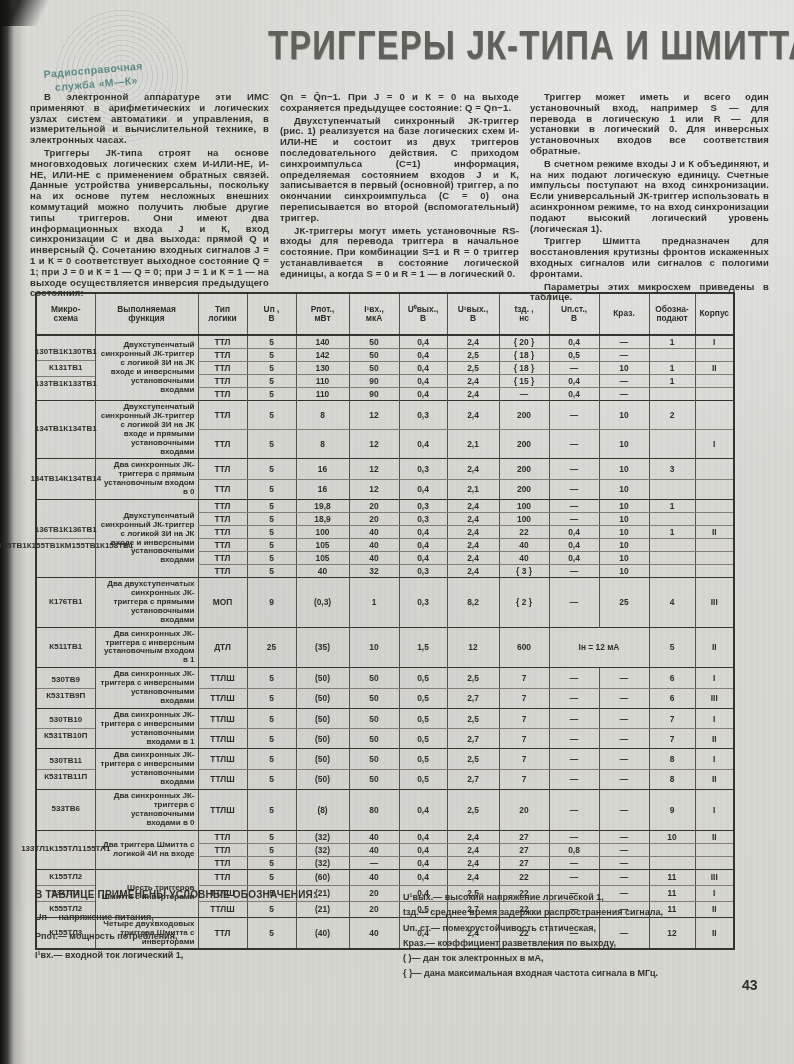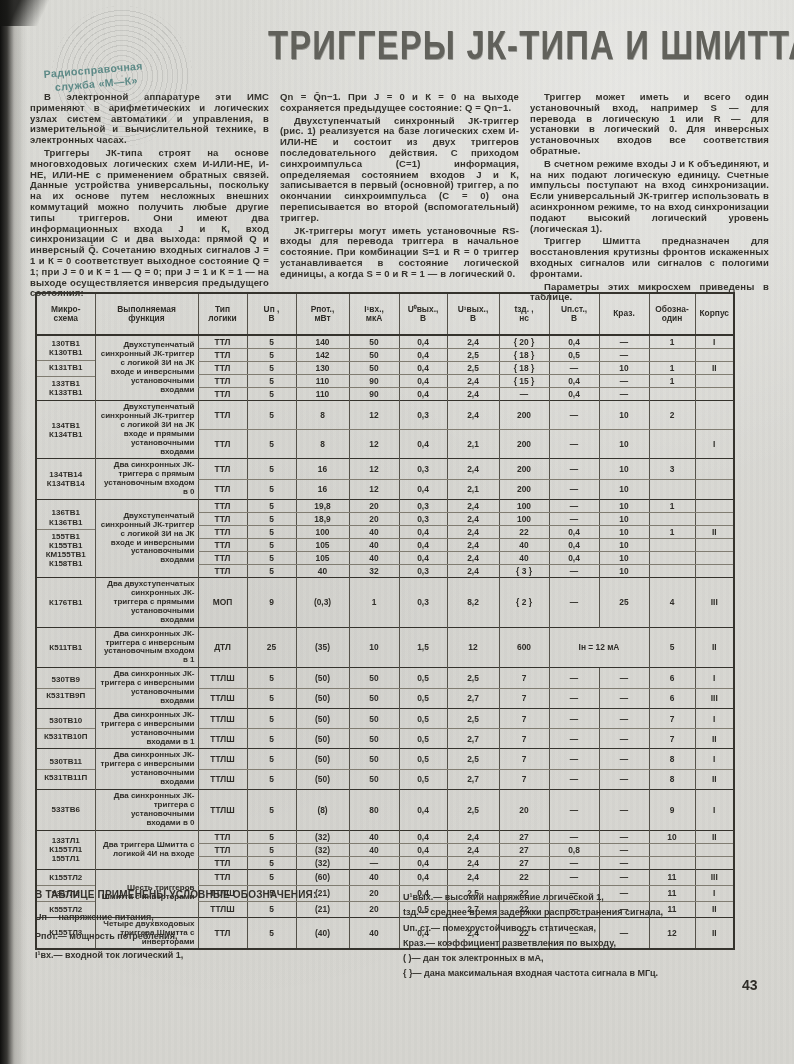--- a/index.html
+++ b/index.html
@@ -64,21 +64,21 @@
   }
   .spec-table td { font-weight:bold; color:#2f2d28; }
   tr.gstart td { border-top:1.6px solid #35332d; }
   td.val {
     font-size:8.4px; text-align:center; padding:1px; vertical-align:middle;
     border-bottom:1px solid #807c71;
   }
   tr.gend td.val { border-bottom:0; }
   td.name { vertical-align:middle; padding:0; }
   .nsub {
-    display:flex; flex-direction:column; justify-content:center;
+    display:flex; flex-direction:row; justify-content:center;
     font-size:8px; text-align:center; line-height:9.2px; padding:2px 0; min-height:11px;
   }
   .nsub.nsep { border-top:1px solid #807c71; }
   td.func {
     font-size:8px; line-height:8.9px; text-align:right; vertical-align:middle;
     padding:2px 3px;
   }
   
   .legend { position:absolute; left:35px; top:889px; width:732px; display:flex; }
   .legend-left  { width:368px; }
@@ -181,21 +181,21 @@
           </th>
           <th>
             <div>Uп.ст.,</div>
             <div>В</div>
           </th>
           <th>
             <div>Краз.</div>
           </th>
           <th>
             <div>Обозна-</div>
-            <div>один</div>
+            <div>подают</div>
           </th>
           <th>
             <div>Корпус</div>
           </th>
         </tr>
     </thead>
     <tbody id="spec-body">
         <tr class="gstart">
           <td rowspan="5" class="name">
             <div class="nsub">

